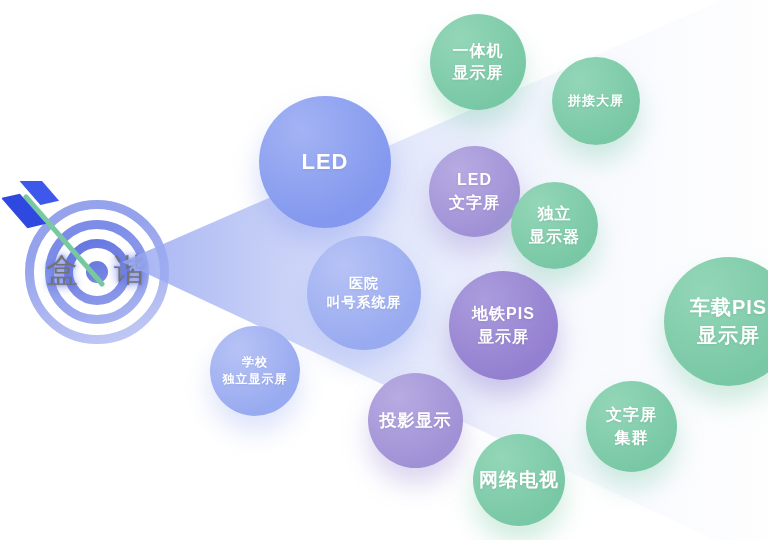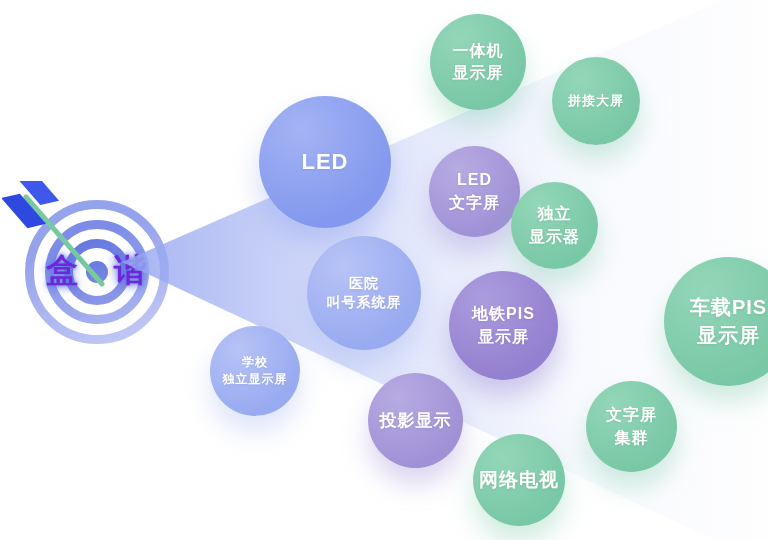--- a/index.html
+++ b/index.html
@@ -17,21 +17,21 @@
   .target{position:absolute;left:0;top:175px;width:200px;height:200px;z-index:0;}
   .rings{
     position:absolute;left:0;top:0;width:200px;height:200px;
     -webkit-mask-image:linear-gradient(160deg,rgba(0,0,0,1) 35%,rgba(0,0,0,.38) 100%);
             mask-image:linear-gradient(160deg,rgba(0,0,0,1) 35%,rgba(0,0,0,.38) 100%);
   }
   .ring{position:absolute;border-radius:50%;box-sizing:border-box;}
   .dart{position:absolute;left:2px;top:6px;z-index:2;}
   .brand{
     position:absolute;left:22px;top:74px;width:150px;text-align:center;
-    font-size:32px;font-weight:700;color:#6d28d9;letter-spacing:2px;white-space:nowrap;
+    font-size:32px;font-weight:400;color:#737373;letter-spacing:2px;white-space:nowrap;
     text-shadow:0 0 8px rgba(96,116,230,.95),0 0 3px rgba(96,116,230,.85),0 2px 10px rgba(96,116,230,.55);
     z-index:3;
   }
   
   .bubbles{position:absolute;left:0;top:0;width:768px;height:540px;z-index:3;}
   .bubble{
     position:absolute;border-radius:50%;display:flex;flex-direction:column;
     align-items:center;justify-content:center;color:#ffffff;font-weight:600;
     text-align:center;line-height:1.38;letter-spacing:1px;
     text-shadow:0 1px 3px rgba(0,0,0,.08);

